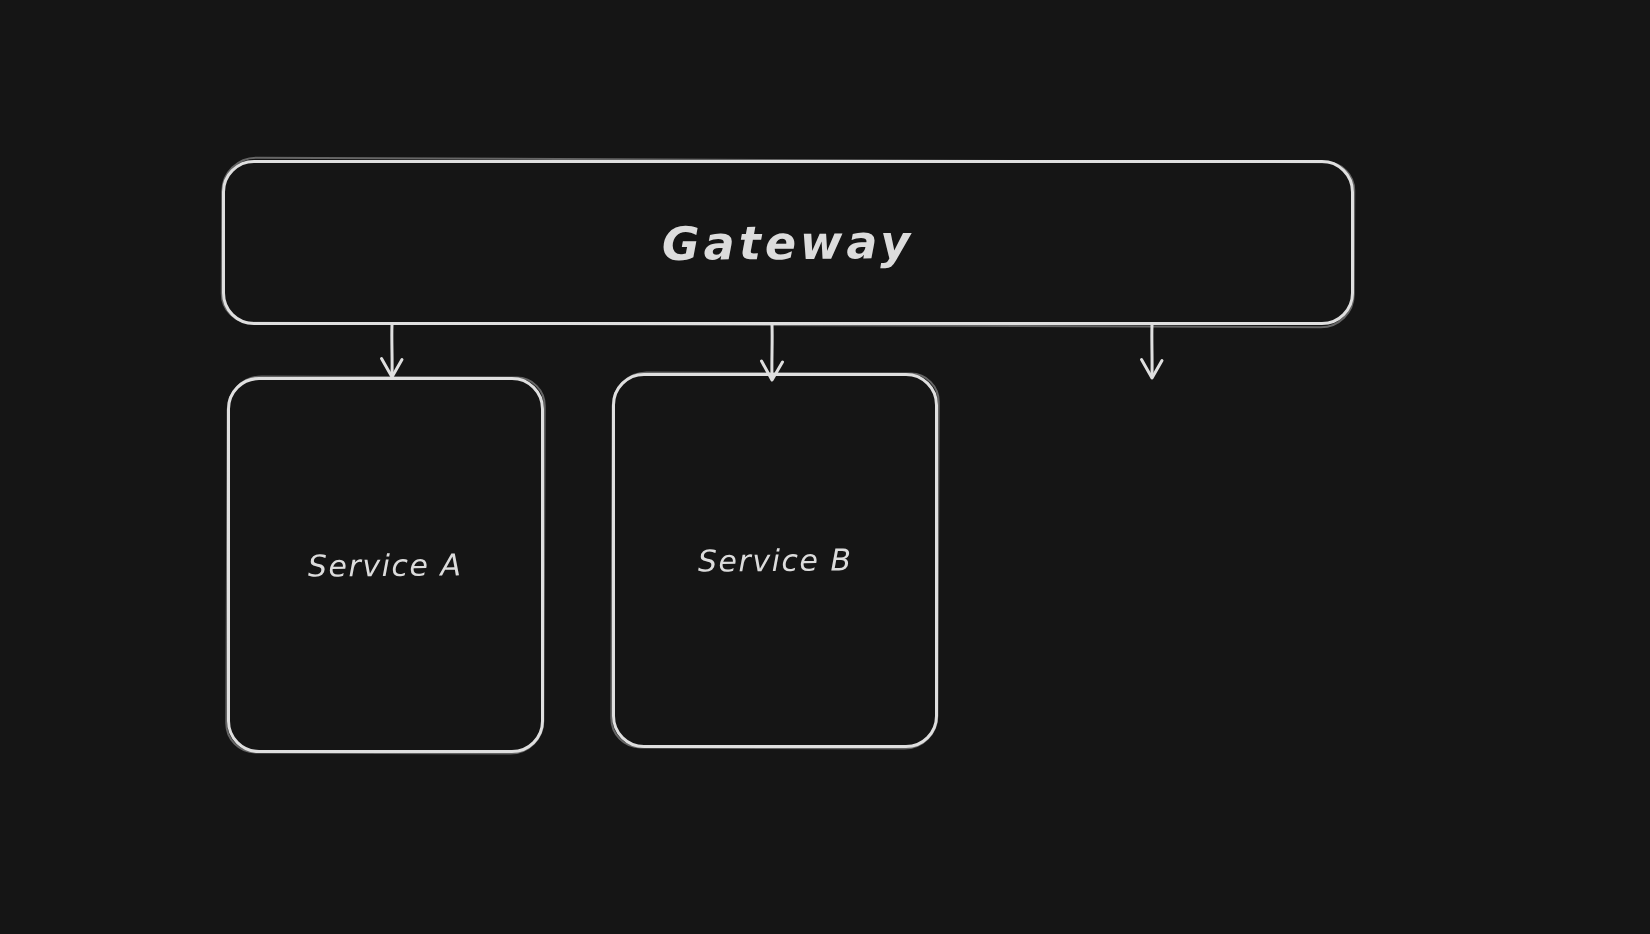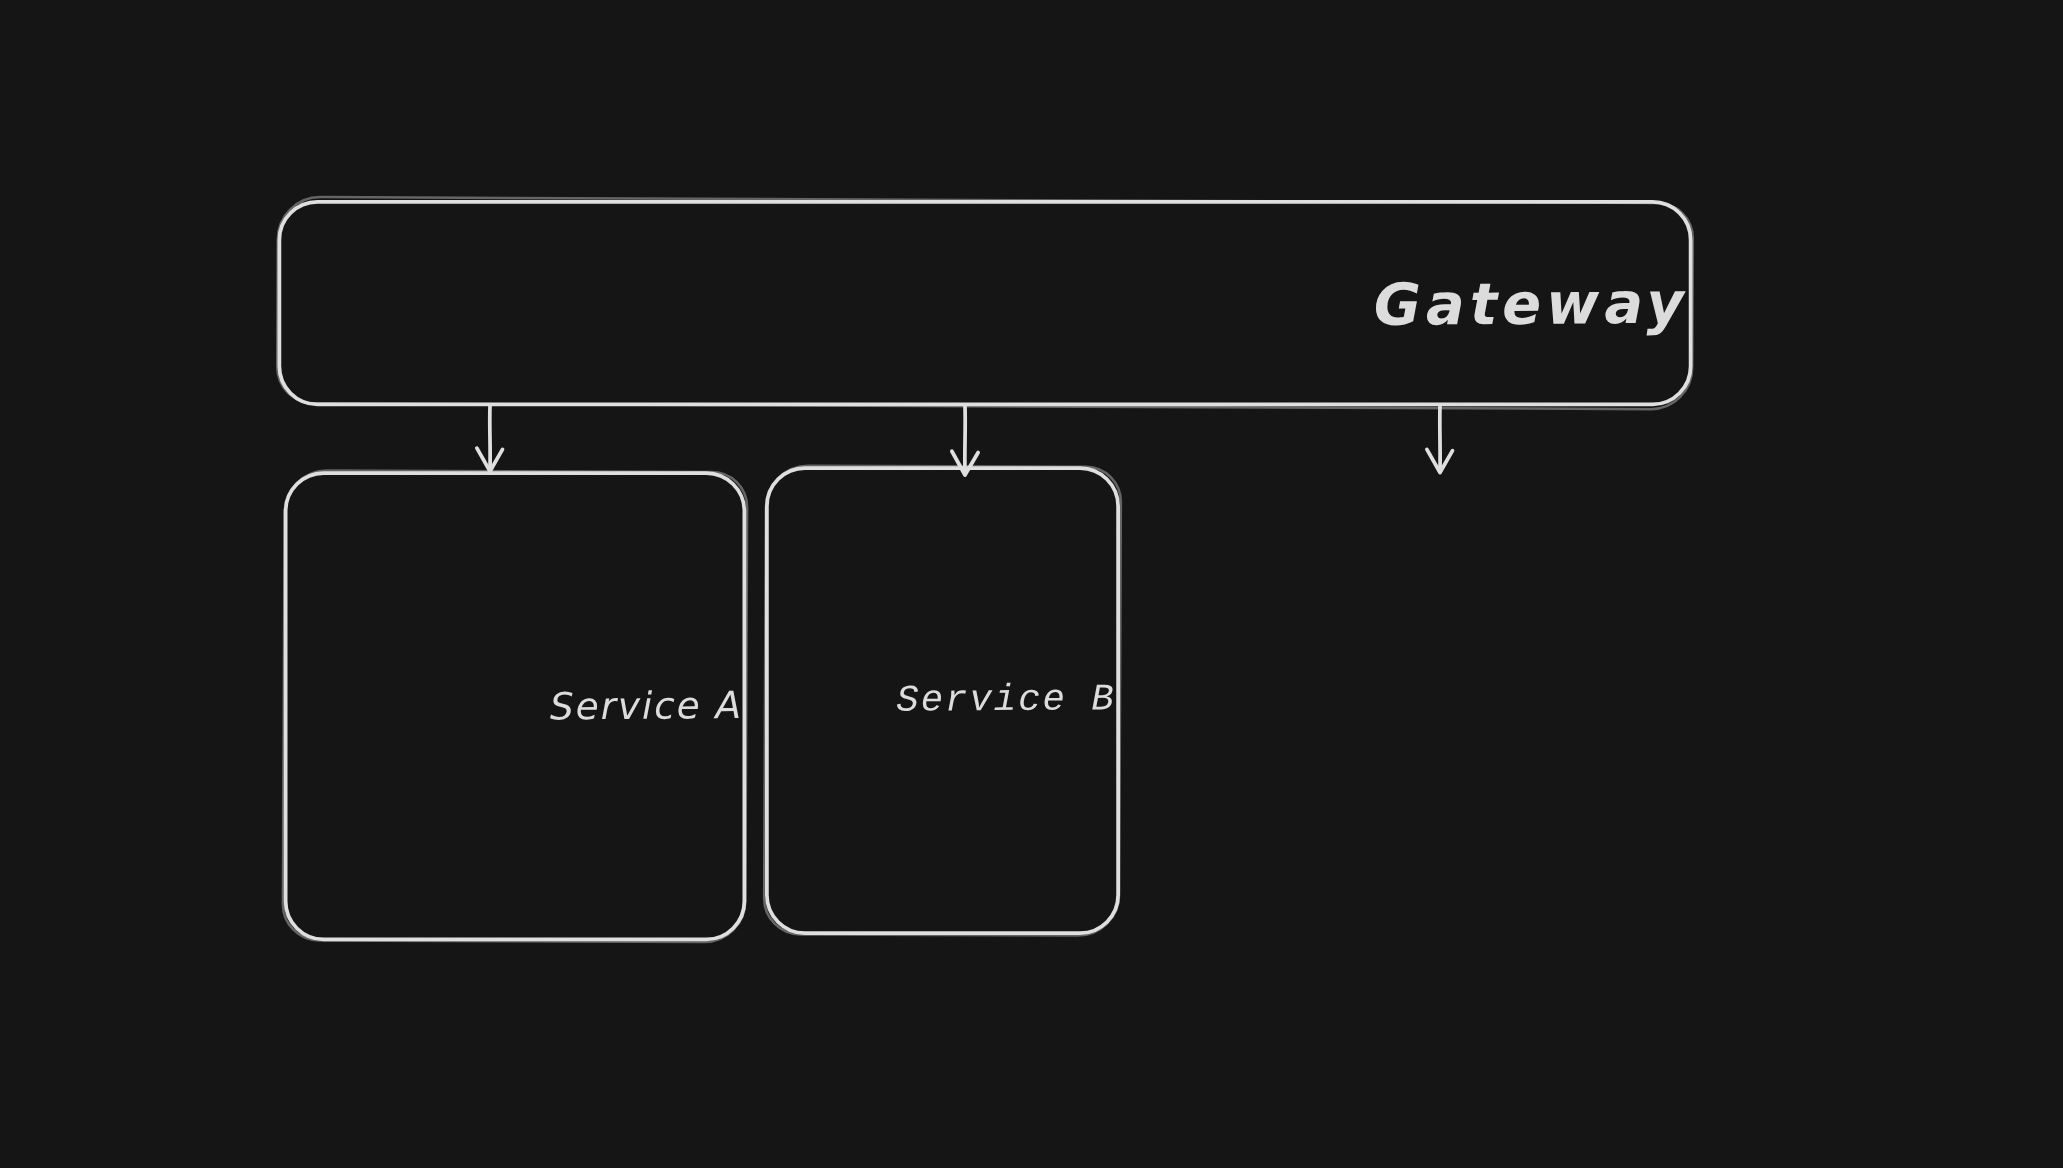--- a/index.html
+++ b/index.html
@@ -18,21 +18,21 @@
     background: #151515;
   }
   
   .node {
     position: absolute;
     box-sizing: border-box;
     border: 3px solid #dfdfdf;
     border-radius: 32px;
     display: flex;
     align-items: center;
-    justify-content: flex-end;
+    justify-content: center;
     color: #dcdcdc;
     background: transparent;
   }
   
   .node::before {
     content: "";
     position: absolute;
     inset: -4px;
     border: 2px solid rgba(223, 223, 223, 0.40);
     border-radius: 35px 29px 34px 30px;
@@ -52,22 +52,22 @@
   }
   .node-gateway .label {
     font-size: 46px;
     font-weight: bold;
     letter-spacing: 4px;
   }
   .node-service .label {
     font-size: 30px;
     letter-spacing: 1.5px;
   }
-  .node-service-a { left: 227px;  top: 377px; width: 370px; height: 376px; }
-  .node-service-b { left: 612px;  top: 373px; width: 284px; height: 375px; font-family: Liberation Mono, monospace; }
+  .node-service-a { left: 227px;  top: 377px; width: 317px; height: 376px; }
+  .node-service-b { left: 612px;  top: 373px; width: 326px; height: 375px; }
   .node-service-c { left: 1000px; top: 375px; width: 358px; height: 370px; }
 
   .edge {
     position: absolute;
     width: 44px;
     height: 62px;
     overflow: visible;
   }
   .edge path {
     stroke: #dfdfdf;

